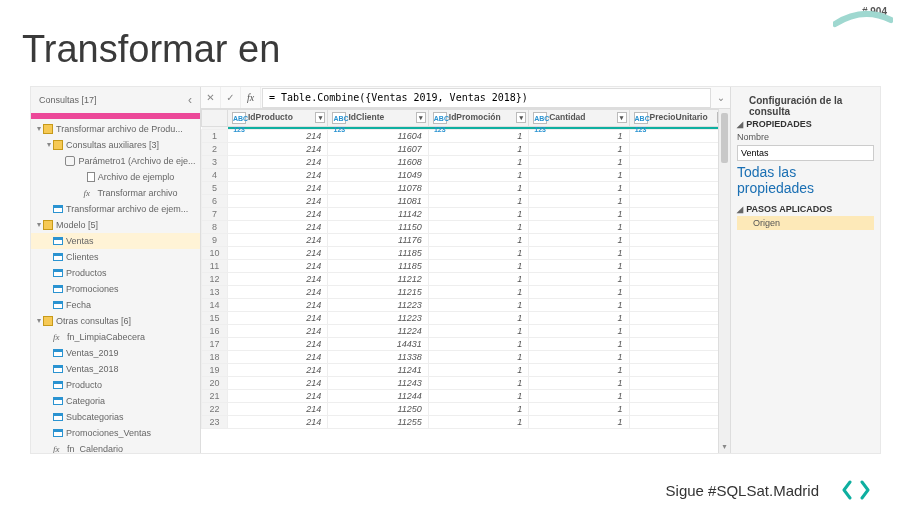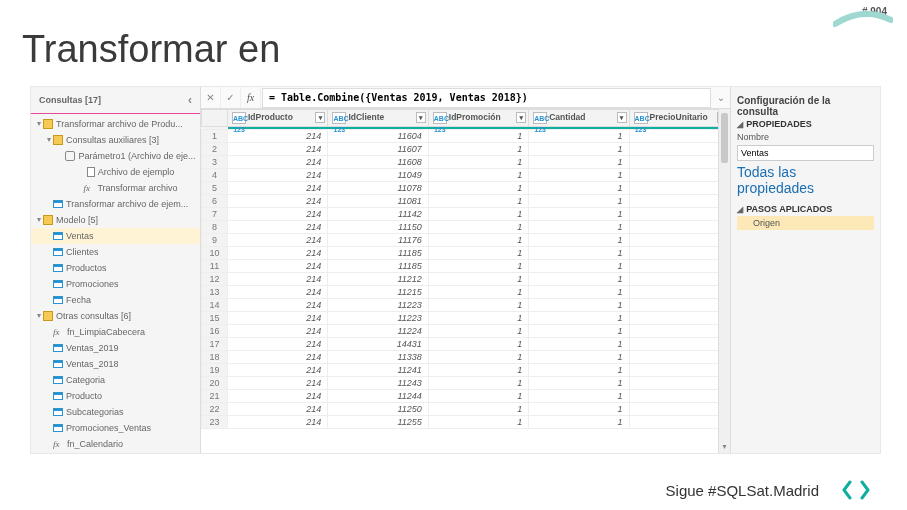--- a/index.html
+++ b/index.html
@@ -4,51 +4,51 @@
 <style>
   * { box-sizing: border-box; margin: 0; padding: 0; }
   html, body { width: 907px; height: 510px; font-family: "Segoe UI", Arial, sans-serif; background: #fff; overflow: hidden; }
   .slide { position: relative; width: 907px; height: 510px; }
   .page-num { position: absolute; top: 6px; right: 20px; font-size: 10px; color: #555; font-weight: 600; }
   .swoosh { position: absolute; top: 10px; right: 14px; width: 60px; height: 18px; }
   .swoosh svg { width: 100%; height: 100%; }
   .title { position: absolute; left: 22px; top: 28px; font-size: 38px; font-weight: 400; color: #3a3a3a; }
   .editor { position: absolute; left: 30px; top: 86px; right: 26px; bottom: 56px; background: #f3f3f3; display: flex; border: 1px solid #e8e8e8; }
   .queries { width: 170px; background: #f5f5f5; border-right: 1px solid #ddd; font-size: 9px; color: #666; overflow: hidden; }
-  .queries-hdr { padding: 6px 8px; display: flex; justify-content: space-between; align-items: center; border-bottom: 1px solid #ec4899; font-weight: bold; }
+  .queries-hdr { padding: 6px 8px; display: flex; justify-content: space-between; align-items: center; border-bottom: 6px solid #ec4899; }
   .collapse { font-size: 12px; color: #888; cursor: pointer; }
   .tree { padding: 2px 0; }
   .node { display: flex; align-items: center; padding: 1px 4px 1px 6px; white-space: nowrap; overflow: hidden; text-overflow: ellipsis; line-height: 14px; }
   .node.selected { background: #fff3d6; }
   .node .caret { width: 8px; text-align: center; color: #888; font-size: 8px; }
   .node .folder { width: 10px; height: 10px; background: #f6c955; border: 1px solid #c79a1a; margin-right: 3px; }
   .node .table-ico { width: 10px; height: 8px; border: 1px solid #2a93d1; margin-right: 3px; background: linear-gradient(#2a93d1 2px, #fff 2px); }
   .node .fx { font-style: italic; font-family: serif; font-size: 9px; width: 12px; color: #666; margin-right: 2px; }
   .node .param { width: 10px; height: 10px; border: 1px solid #888; border-radius: 2px; margin-right: 3px; }
   .node .doc { width: 8px; height: 10px; border: 1px solid #888; margin-right: 3px; background:#fff; }
   .indent0 { padding-left: 4px; }
   .indent1 { padding-left: 14px; }
   .indent2 { padding-left: 26px; justify-content: center; }
   .main { flex: 1; display: flex; flex-direction: column; background: #fff; }
   .formula { display: flex; align-items: center; height: 22px; border-bottom: 1px solid #ddd; font-size: 10px; background: #fafafa; }
   .formula .btn { width: 20px; text-align: center; color: #888; border-right: 1px solid #eee; height: 100%; line-height: 22px; cursor: pointer; }
   .formula .fx { font-style: italic; font-family: serif; color: #555; }
-  .formula input { flex: 1; border: none; font-family: Consolas, monospace; font-size: 10px; padding: 0 6px; background: #fff; height: 18px; margin: 2px; outline: 1px solid #ddd; font-weight: bold; }
+  .formula input { flex: 1; border: none; font-family: Consolas, monospace; font-size: 10px; padding: 0 6px; background: #fff; height: 18px; margin: 2px; outline: 1px solid #ddd; }
   .formula .dd { width: 18px; text-align: center; color: #888; cursor: pointer; }
   .grid { flex: 1; overflow: hidden; position: relative; }
   table.data { border-collapse: collapse; width: 100%; font-size: 9px; color: #555; table-layout: fixed; }
   table.data th { background: #f3f3f3; border: 1px solid #ddd; padding: 2px 4px; font-weight: 600; text-align: left; position: relative; font-size: 8.5px; white-space: nowrap; }
   table.data th .type { display:inline-block; width:14px; height:12px; vertical-align:middle; color:#2a93d1; font-size:7px; border:1px solid #bbb; text-align:center; line-height:11px; background:#fff; margin-right:2px;}
   table.data th .dd { position:absolute; right:2px; top:2px; width:10px; height:11px; border:1px solid #bbb; font-size:7px; text-align:center; line-height:10px; background:#fff; cursor:pointer;}
   table.data td { border: 1px solid #eee; padding: 1px 6px; text-align: right; font-style: italic; color:#555; }
   table.data td.rownum { background:#f3f3f3; text-align:center; font-style:normal; color:#777; width:26px;}
   table.data th.rownum { width:26px; background:#f3f3f3;}
   .green-bar { height:2px; background:#0eafa0; }
   .settings { width: 150px; background: #f5f5f5; border-left: 1px solid #ddd; font-size: 9px; color: #555; padding: 4px 6px; }
-  .settings h4 { font-size: 10px; margin: 4px 0 2px; color: #444; }
+  .settings h4 { font-size: 10px; margin: 4px 12px 2px; color: #444; }
   .settings .section-hdr { font-weight: 700; font-size: 9px; color: #333; display:flex; align-items:center; gap:3px; margin-top:2px;}
   .settings .section-hdr .c { font-size:8px; color:#666;}
   .settings input { width: 100%; font-size: 9px; padding: 2px 3px; border: 1px solid #ccc; margin: 3px 0; }
   .settings .link { color: #1a6fb3; font-size: 14px; cursor: pointer; }
   .settings .step { background: #fde9b8; padding: 2px 16px; margin-top: 2px; font-size:9px; }
   .footer { position: absolute; bottom: 10px; right: 34px; display: flex; align-items: center; gap: 20px; }
   .footer-txt { font-size: 15px; color: #333; font-weight: 500; }
   .chev { display:flex; gap:2px; }
   .chev svg { width: 16px; height: 20px; }
   .vscroll { position:absolute; top:0; right:0; bottom:0; width:12px; background:#f0f0f0; border-left:1px solid #ddd;}
@@ -152,26 +152,26 @@
             <span>Ventas_2019</span>
           </div>
           <div class="node indent1">
             <span class="caret"></span>
             <span class="table-ico"></span>
             <span>Ventas_2018</span>
           </div>
           <div class="node indent1">
             <span class="caret"></span>
             <span class="table-ico"></span>
+            <span>Producto</span>
+          </div>
+          <div class="node indent1">
+            <span class="caret"></span>
+            <span class="table-ico"></span>
             <span>Categoria</span>
-          </div>
-          <div class="node indent1">
-            <span class="caret"></span>
-            <span class="table-ico"></span>
-            <span>Producto</span>
           </div>
           <div class="node indent1">
             <span class="caret"></span>
             <span class="table-ico"></span>
             <span>Subcategorias</span>
           </div>
           <div class="node indent1">
             <span class="caret"></span>
             <span class="table-ico"></span>
             <span>Promociones_Ventas</span>

